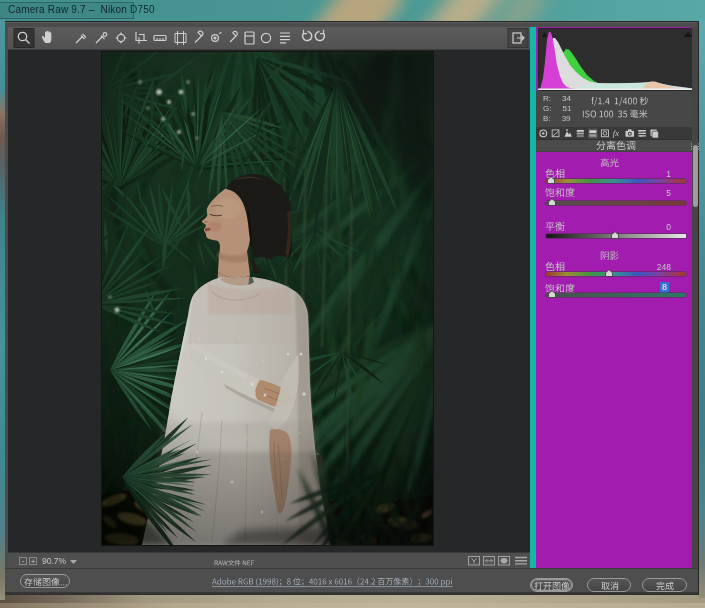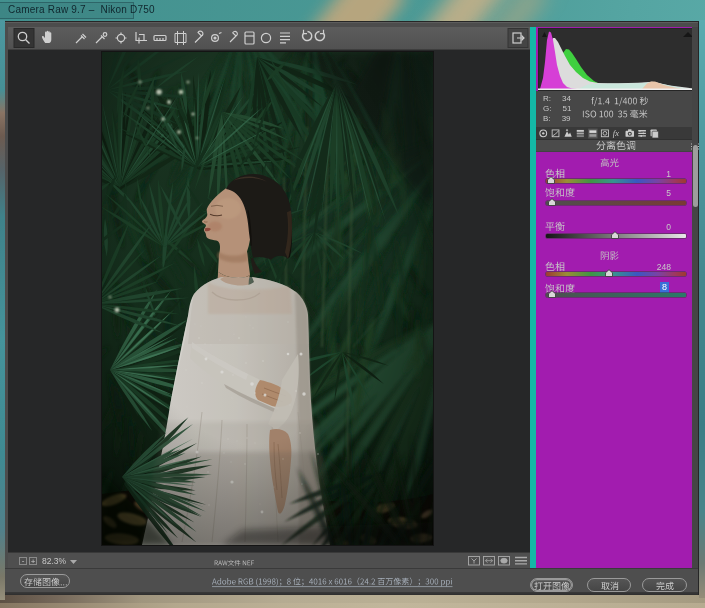--- a/index.html
+++ b/index.html
@@ -481,21 +481,21 @@
 <div class="abs" style="left:10px;top:266px;width:140px;height:3.5px;background:linear-gradient(90deg,#4e4e4e,#2a7a68);border-radius:1px;box-shadow:0 0 0 .5px #3a3a3a"></div>
 <svg class="abs" style="left:11.5px;top:263.0px" width="8" height="8" viewBox="0 0 8 8">
           <path d="M.5 7.5 L.5 3.8 L4 .7 L7.5 3.8 L7.5 7.5 Z" fill="#d8d8d8" stroke="#333" stroke-width=".8"></path>
         </svg>
 </div>
 <div class="abs" id="rscroll"></div>
       <div class="abs" id="rthumb"></div>
 <div class="abs" id="zoomstrip">
 <div class="abs" style="left:11px;top:4px;width:8px;height:8px;border:1px solid #8a8a8a;color:#ccc;font-size:8px;line-height:6px;text-align:center">-</div>
 <div class="abs" style="left:21px;top:4px;width:8px;height:8px;border:1px solid #8a8a8a;color:#ccc;font-size:8px;line-height:7px;text-align:center">+</div>
-<div class="abs" style="left:34px;top:3px;font-size:8.5px;color:#c8c8c8">82.3%</div>
+<div class="abs" style="left:34px;top:3px;font-size:8.5px;color:#c8c8c8">90.7%</div>
 <svg class="abs" style="left:62px;top:7px" width="7" height="4">
           <path d="M0 0 L7 0 L3.5 4 Z" fill="#aaa"></path>
         </svg>
 <svg class="abs" style="left:206px;top:3.5px" width="41" height="12" viewBox="0 0 41 12">
           <path transform="translate(0,8.3) scale(0.72)" d="M1.7 -3.5V-5.9H2.8C3.9 -5.9 4.4 -5.6 4.4 -4.8C4.4 -3.9 3.9 -3.5 2.8 -3.5ZM4.5 0H5.5L3.8 -2.9C4.7 -3.1 5.3 -3.7 5.3 -4.8C5.3 -6.1 4.3 -6.6 3 -6.6H0.9V0H1.7V-2.8H2.9Z M5.8 0H6.6L7.2 -2H9.6L10.3 0H11.2L8.9 -6.6H8ZM7.4 -2.7 7.8 -3.7C8 -4.4 8.2 -5.1 8.4 -5.9H8.5C8.7 -5.2 8.9 -4.4 9.1 -3.7L9.4 -2.7Z M12.8 0H13.8L14.8 -4C14.9 -4.5 15 -5 15.1 -5.5H15.2C15.3 -5 15.4 -4.5 15.5 -4L16.5 0H17.5L18.8 -6.6H18.1L17.3 -3C17.2 -2.3 17.1 -1.6 17 -0.9H16.9C16.8 -1.6 16.6 -2.3 16.5 -3L15.5 -6.6H14.8L13.9 -3C13.7 -2.3 13.5 -1.6 13.4 -0.9H13.4C13.2 -1.6 13.1 -2.3 13 -3L12.3 -6.6H11.4Z M22.9 -7.4C23.2 -7 23.5 -6.4 23.6 -6L24.3 -6.2C24.2 -6.6 23.9 -7.2 23.6 -7.6ZM19.5 -6V-5.3H20.9C21.5 -3.9 22.2 -2.8 23.1 -1.8C22.1 -1 20.9 -0.4 19.4 0.1C19.5 0.2 19.8 0.5 19.8 0.7C21.3 0.2 22.6 -0.4 23.6 -1.3C24.6 -0.4 25.8 0.3 27.3 0.7C27.4 0.5 27.6 0.2 27.8 0C26.4 -0.3 25.1 -1 24.1 -1.8C25 -2.7 25.7 -3.9 26.3 -5.3H27.7V-6ZM23.6 -2.3C22.8 -3.1 22.1 -4.2 21.6 -5.3H25.5C25 -4.1 24.4 -3.1 23.6 -2.3Z M30.9 -3.1V-2.4H33.5V0.7H34.2V-2.4H36.7V-3.1H34.2V-5.1H36.3V-5.7H34.2V-7.5H33.5V-5.7H32.3C32.4 -6.1 32.5 -6.6 32.6 -7L32 -7.1C31.8 -5.9 31.4 -4.8 30.9 -4C31 -3.9 31.3 -3.8 31.4 -3.7C31.7 -4.1 31.9 -4.5 32.1 -5.1H33.5V-3.1ZM30.5 -7.5C30 -6.2 29.2 -4.8 28.4 -3.9C28.5 -3.8 28.7 -3.4 28.8 -3.3C29.1 -3.6 29.3 -3.9 29.6 -4.3V0.7H30.2V-5.4C30.6 -6 30.9 -6.7 31.1 -7.3Z M40 0H40.8V-3.5C40.8 -4.2 40.7 -4.9 40.7 -5.5H40.7L41.4 -4.2L43.8 0H44.7V-6.6H43.9V-3.2C43.9 -2.5 44 -1.7 44 -1.1H44L43.3 -2.4L40.9 -6.6H40Z M46.5 0H50.4V-0.7H47.3V-3.1H49.9V-3.8H47.3V-5.9H50.3V-6.6H46.5Z M51.8 0H52.6V-3H55.2V-3.7H52.6V-5.9H55.6V-6.6H51.8Z" fill="#c2c2c2"></path>
         </svg>
 <svg class="abs" style="left:460px;top:3px" width="60" height="10" viewBox="0 0 60 10">
           <g stroke="#a9a9a9" fill="none" stroke-width=".9">
             <rect x=".5" y=".5" width="11" height="8.5"></rect>
             <path d="M3.5 2.5 L6 5 L8.5 2.5 M6 5 L6 7.5"></path>

